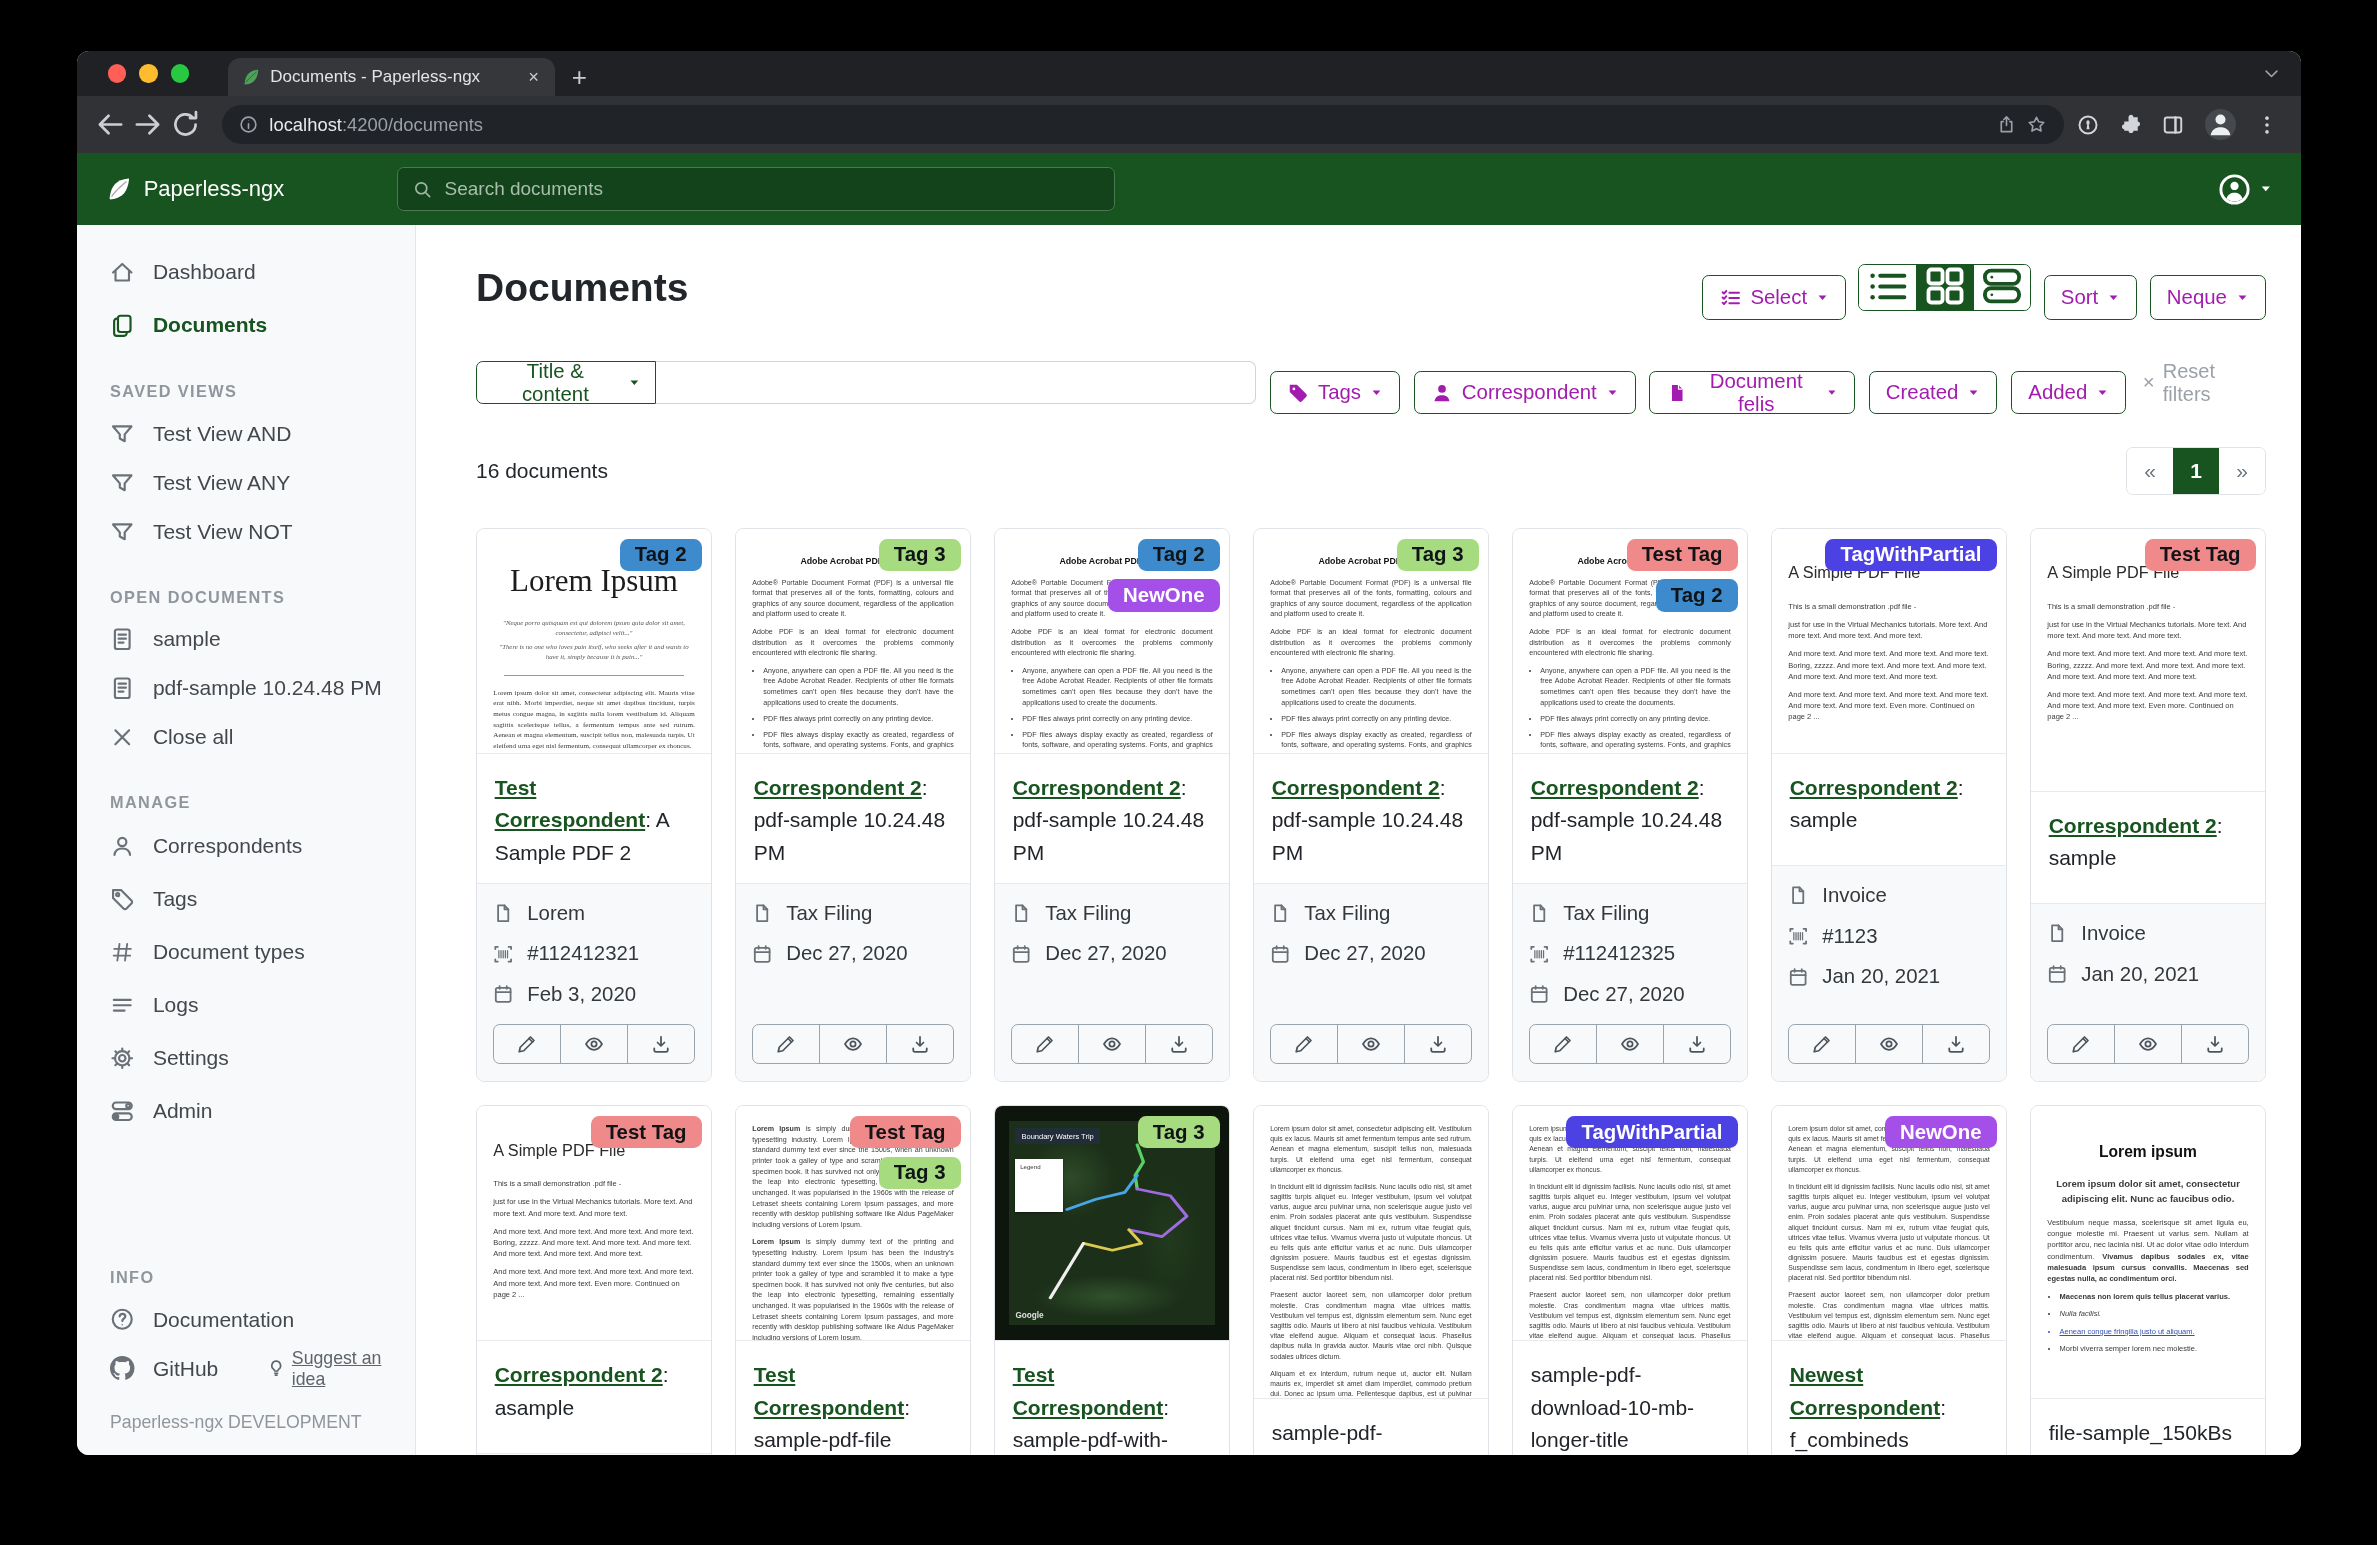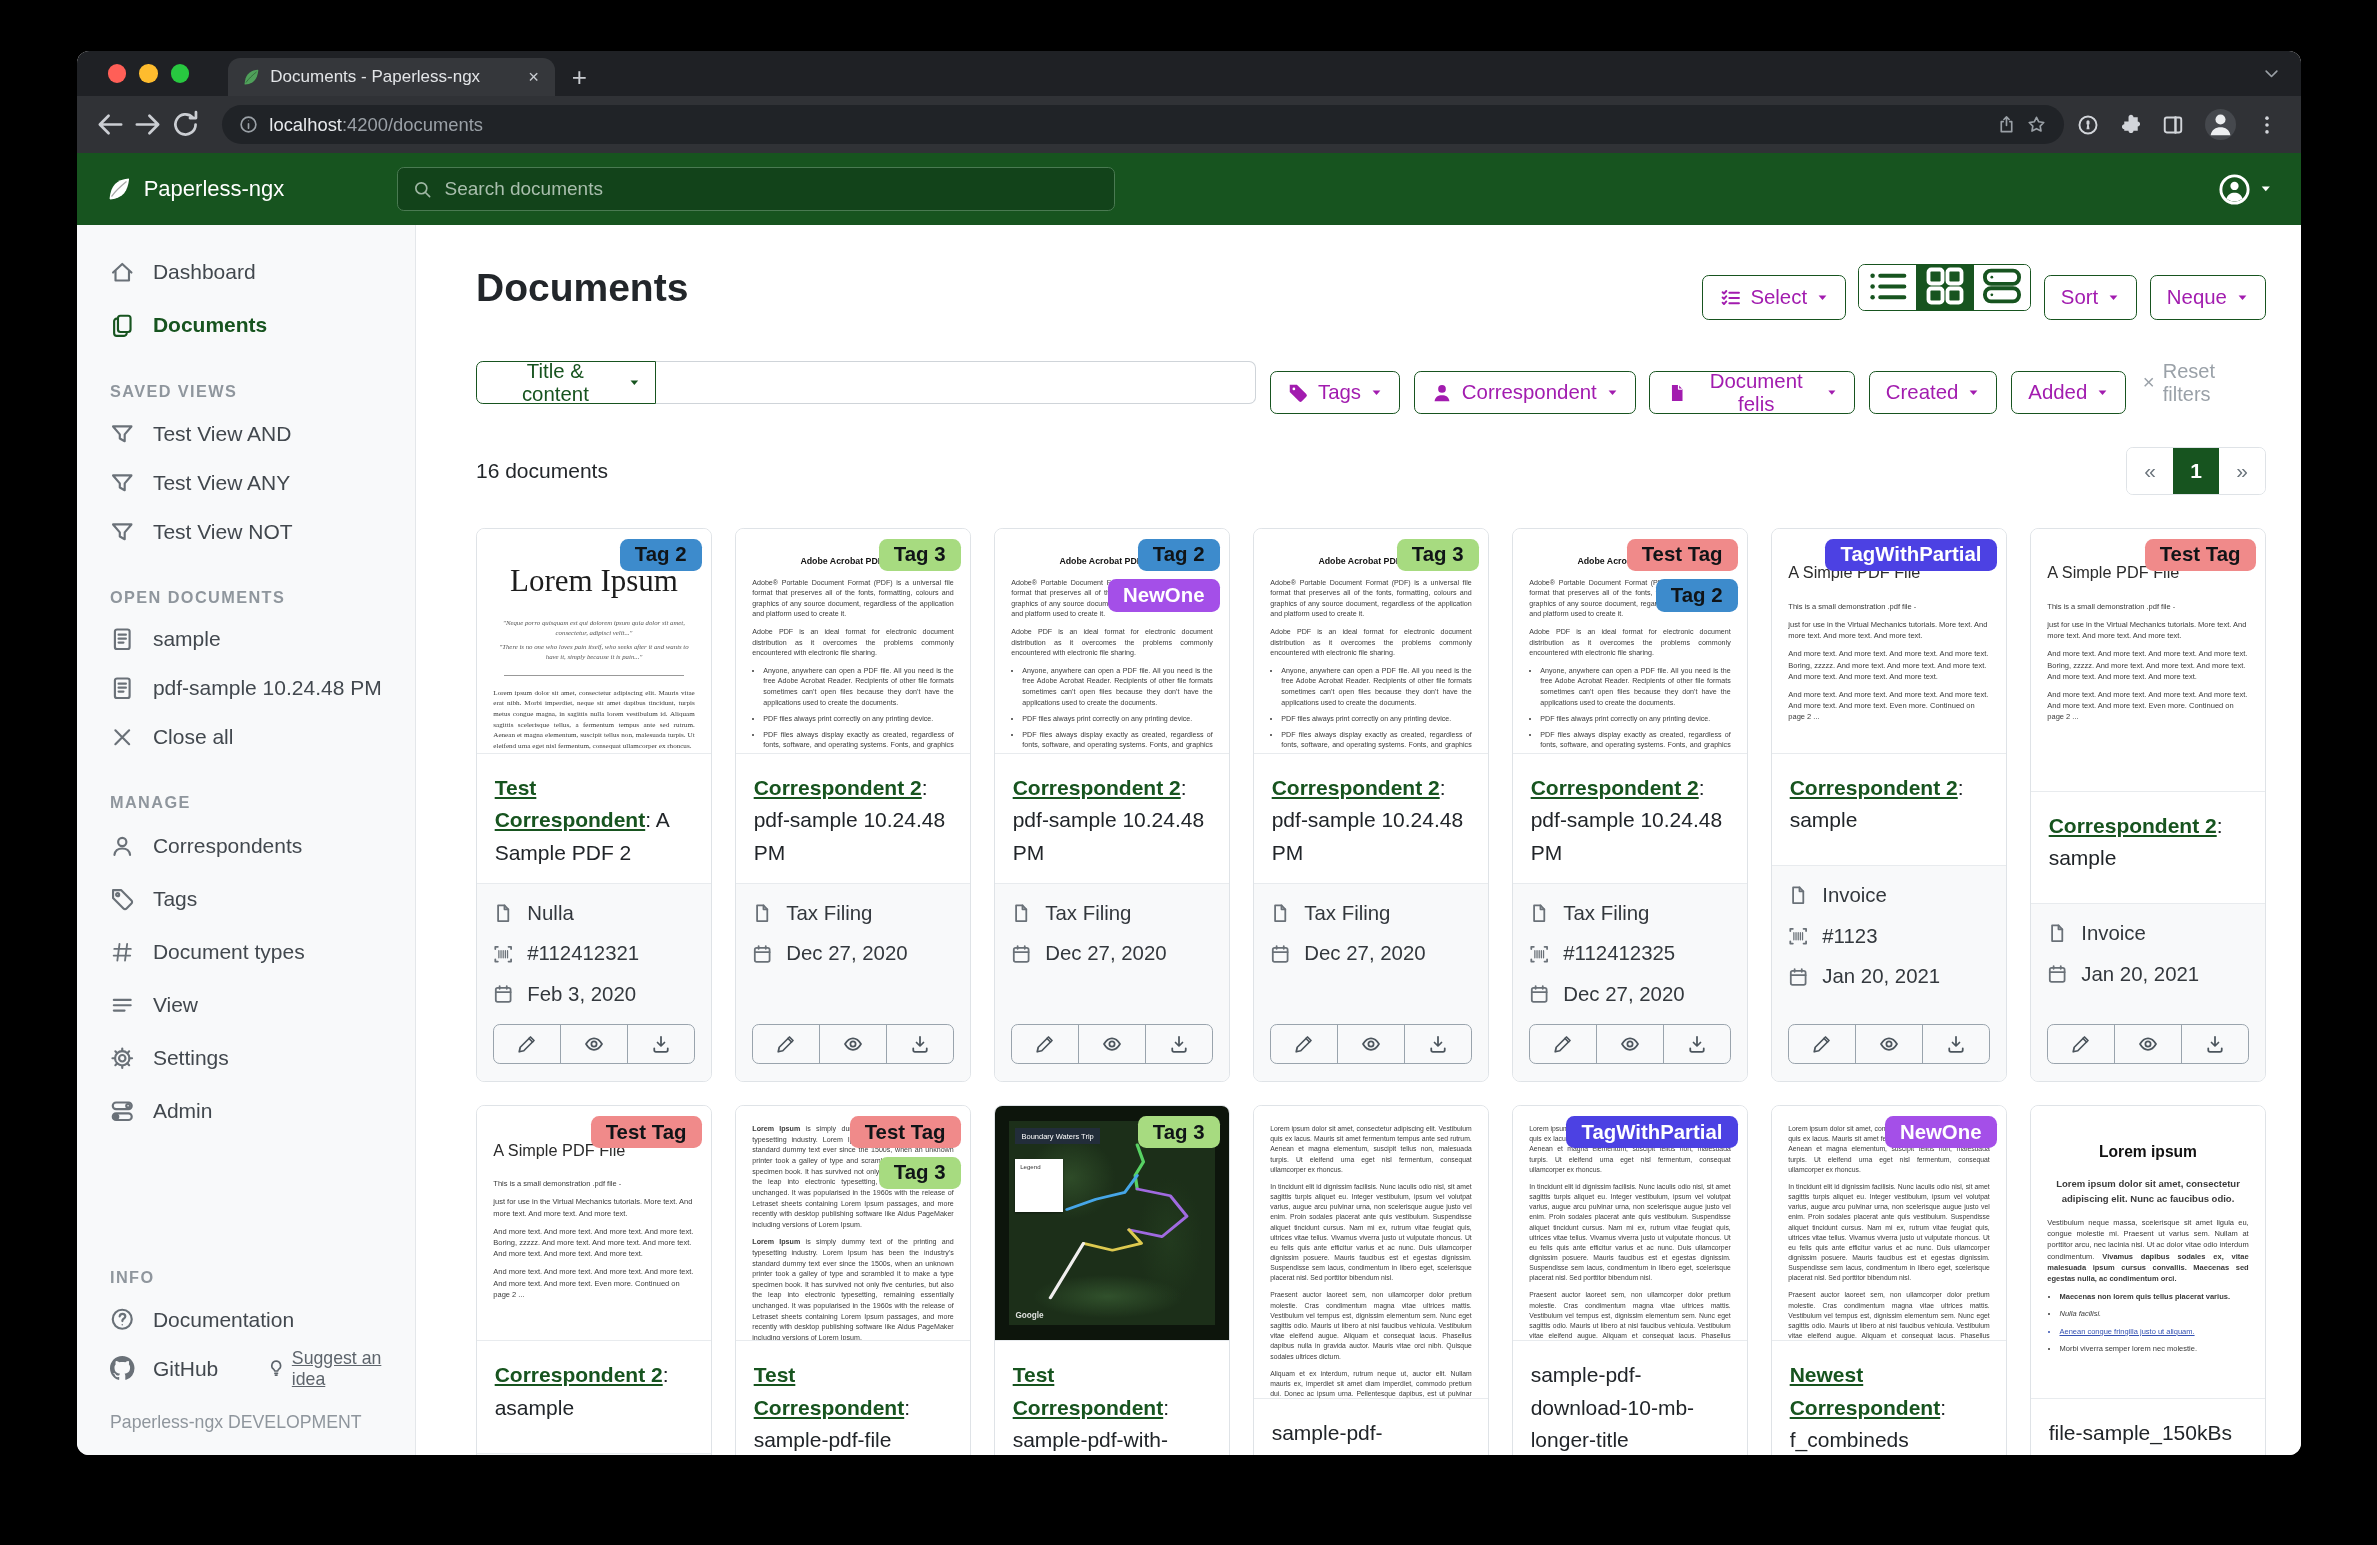--- a/index.html
+++ b/index.html
@@ -360,21 +360,21 @@
                 </svg>
               </span>
               <span>Document types</span>
             </div>
             <div class="snav-item">
               <span class="sic">
                 <svg viewBox="0 0 16 16" fill="none" stroke="currentColor" stroke-width="1.4" stroke-linecap="round" stroke-linejoin="round" style="width:100%;height:100%;">
                   <path d="M2.5 4.5h11M2.5 8h11M2.5 11.5h7"></path>
                 </svg>
               </span>
-              <span>View</span>
+              <span>Logs</span>
             </div>
             <div class="snav-item">
               <span class="sic">
                 <svg viewBox="0 0 16 16" fill="none" stroke="currentColor" stroke-width="1.4" stroke-linecap="round" stroke-linejoin="round" style="width:100%;height:100%;">
                   <circle cx="8" cy="8" r="2.1"></circle>
                   <circle cx="8" cy="8" r="4.7"></circle>
                   <path d="M8 1.6v1.7M8 12.7v1.7M1.6 8h1.7M12.7 8h1.7M3.5 3.5l1.2 1.2M11.3 11.3l1.2 1.2M12.5 3.5l-1.2 1.2M4.7 11.3l-1.2 1.2"></path>
                 </svg>
               </span>
               <span>Settings</span>
@@ -592,21 +592,21 @@
               </div>
               <div class="card-title"><a class="corr">Test Correspondent</a><span>: A Sample PDF 2</span></div>
               <div class="card-meta">
                 <div class="meta-row">
                   <span class="mi">
                     <svg viewBox="0 0 16 16" fill="none" stroke="currentColor" stroke-width="1.4" stroke-linecap="round" stroke-linejoin="round" style="width:100%;height:100%;">
                       <path d="M4 1.8h5l3 3.2v9.2H4z"></path>
                       <path d="M9 1.8v3.2h3"></path>
                     </svg>
                   </span>
-                  <span class="mt">Nulla</span>
+                  <span class="mt">Lorem</span>
                 </div>
                 <div class="meta-row">
                   <span class="mi">
                     <svg viewBox="0 0 16 16" fill="none" stroke="currentColor" stroke-width="1.4" stroke-linecap="round" stroke-linejoin="round" style="width:100%;height:100%;">
                       <path d="M1.8 4V2.2h2M12.2 2.2h2V4M14.2 12v1.8h-2M3.8 13.8h-2V12"></path>
                       <path d="M4.6 5.2v5.6M6.3 5.2v5.6M8 5.2v5.6M9.7 5.2v5.6M11.4 5.2v5.6" stroke-width="1"></path>
                     </svg>
                   </span>
                   <span class="mt">#112412321</span>
                 </div>

